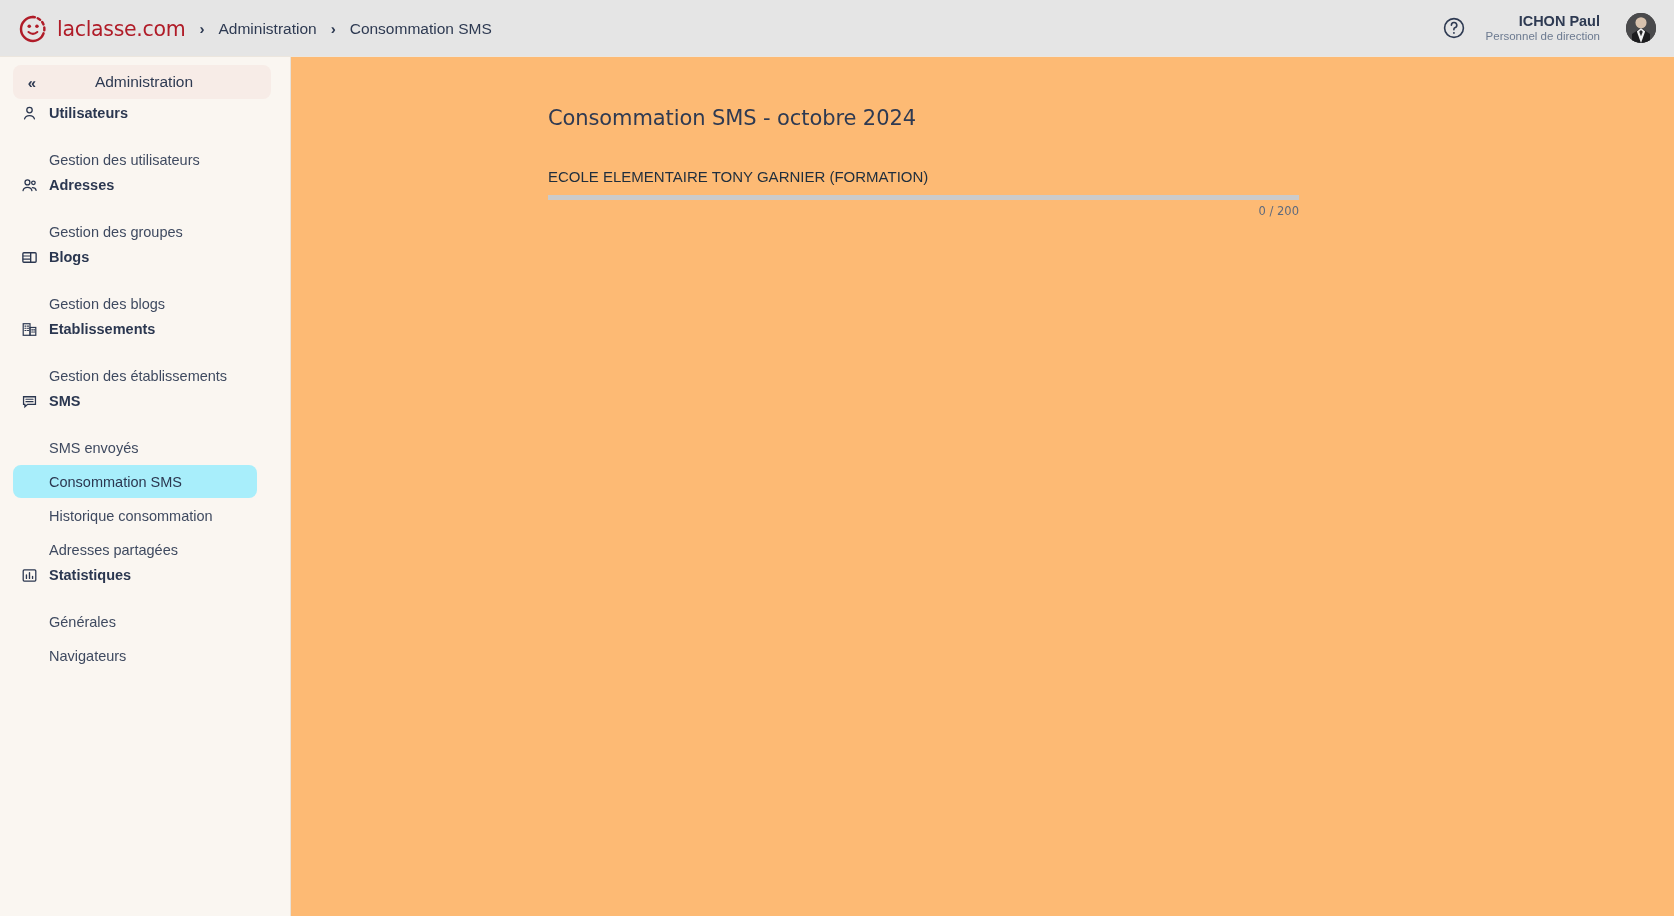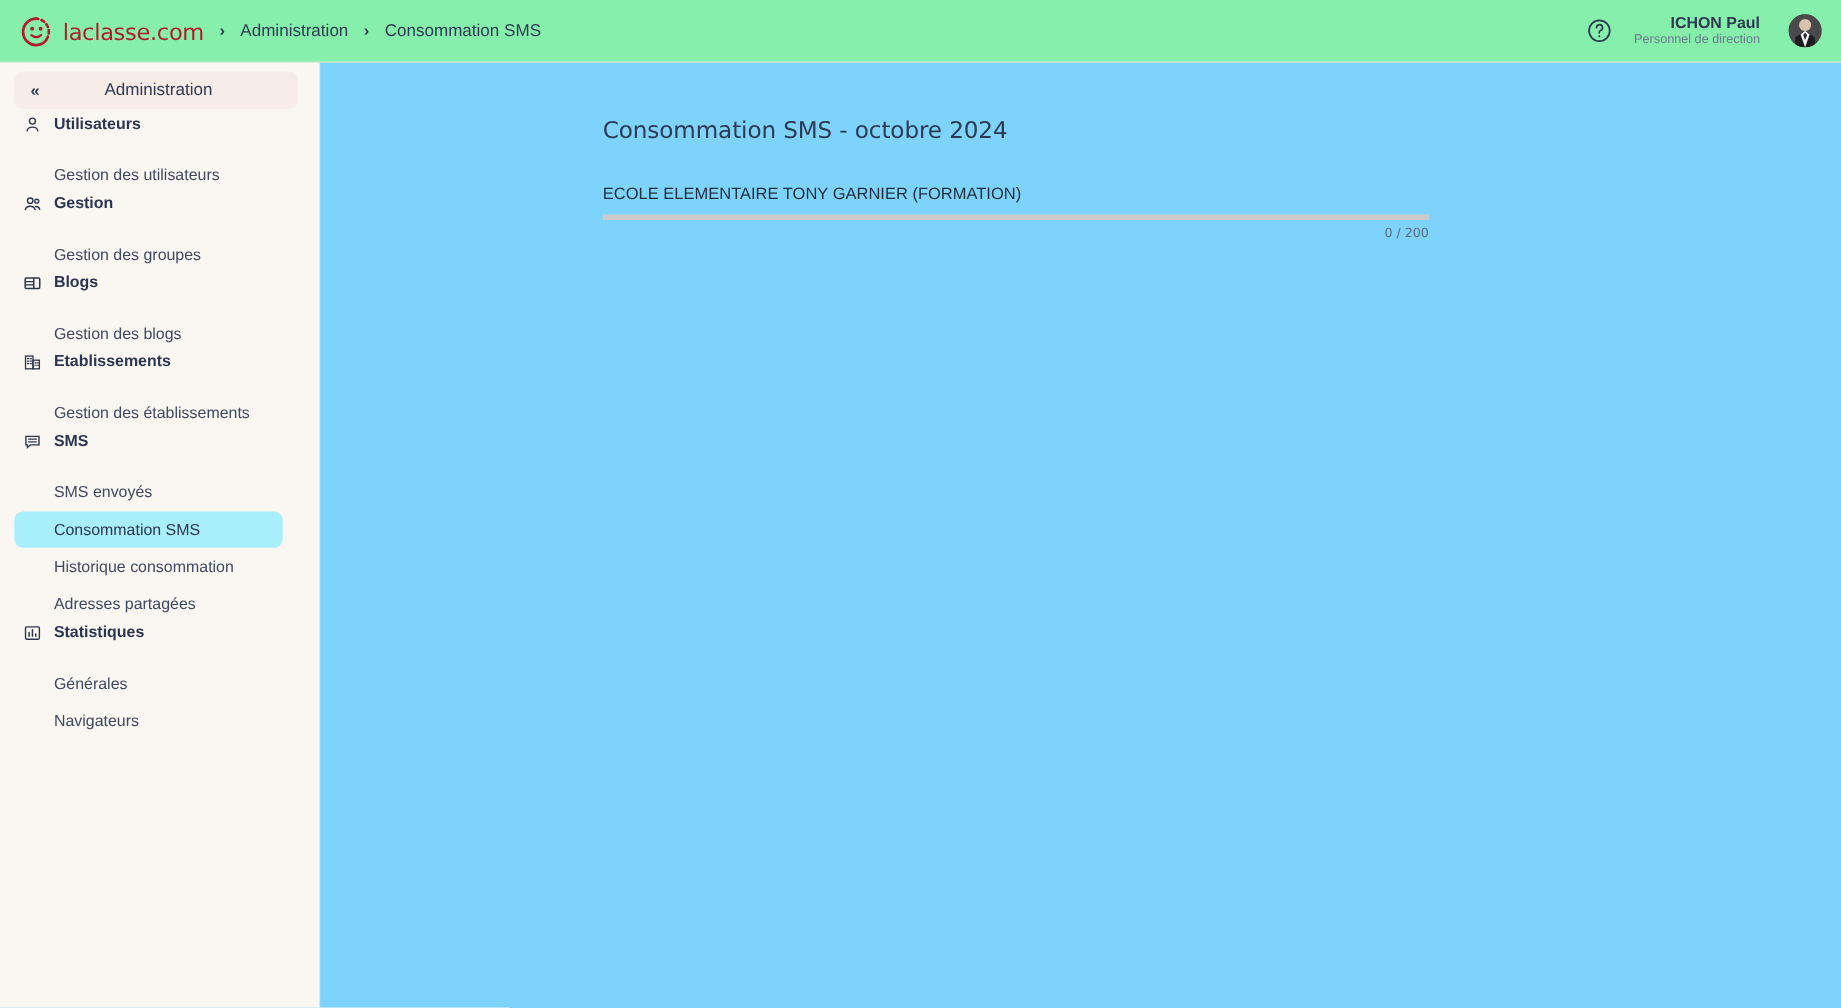--- a/index.html
+++ b/index.html
@@ -9,21 +9,21 @@
     height: 916px;
     font-family: "Liberation Sans", sans-serif;
     background: #ffffff;
     overflow: hidden;
     -webkit-font-smoothing: antialiased;
   }
 
   
   #topbar {
     height: 57px;
-    background: #86efac;
+    background: #e5e5e5;
     display: flex;
     align-items: center;
     padding: 0 18px 0 18px;
     position: relative;
   }
   #topbar::after {
     content: "";
     position: absolute;
     left: 0; right: 0; bottom: 0;
     height: 1px;
@@ -175,21 +175,21 @@
     text-align: right;
   }
   .nav-child.active {
     background: #a8eefb;
   }
   .nav-child.active .nav-label { color: #2b3750; }
 
   
   #main {
     flex: 1;
-    background: #7dd3fc;
+    background: #fdba74;
     overflow: hidden;
     position: relative;
   }
   .main-inner {
     padding: 49px 0 0 257px;
   }
   .page-title {
     font-size: 21px;
     color: #2e3a52;
     font-weight: normal;
@@ -304,21 +304,21 @@
     <div class="nav-group">
       <div class="nav-parent">
         <span class="nav-ico">
           <svg viewBox="0 0 20 20" fill="none" stroke="#2b3750" stroke-width="1.5">
             <circle cx="7.6" cy="6.4" r="2.9"></circle>
             <path d="M2.4 16 c0.5-2.4 2.6-3.7 5.2-3.7 s4.7 1.3 5.2 3.7" stroke-linecap="round"></path>
             <circle cx="14.6" cy="6.9" r="2.1"></circle>
             <path d="M13.4 12.6 c2.4 0 4 1.1 4.4 3.1" stroke-linecap="round"></path>
           </svg>
         </span>
-        <span class="nav-label">Gestion</span>
+        <span class="nav-label">Adresses</span>
       </div>
       <div class="nav-child">
         <span class="nav-label">Gestion des groupes</span>
       </div>
     </div>
 
     <div class="nav-group">
       <div class="nav-parent">
         <span class="nav-ico">
           <svg viewBox="0 0 20 20" fill="none" stroke="#2b3750" stroke-width="1.6">

